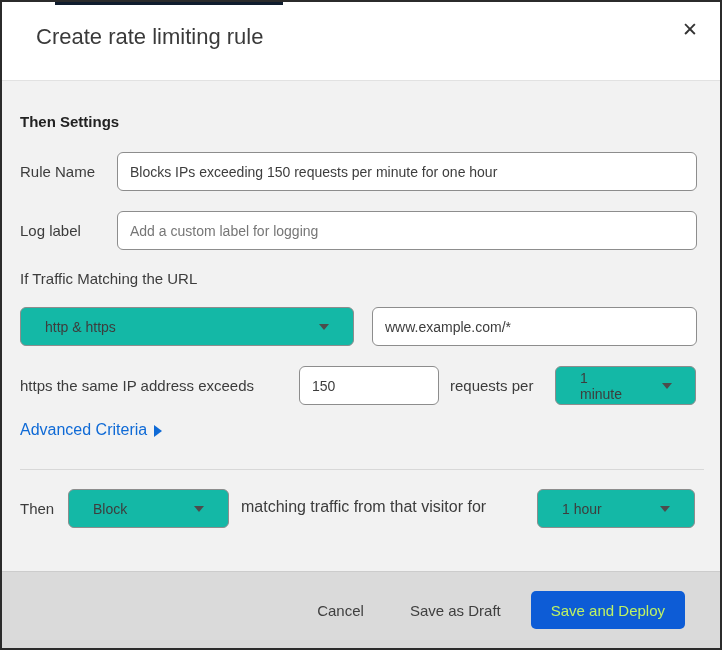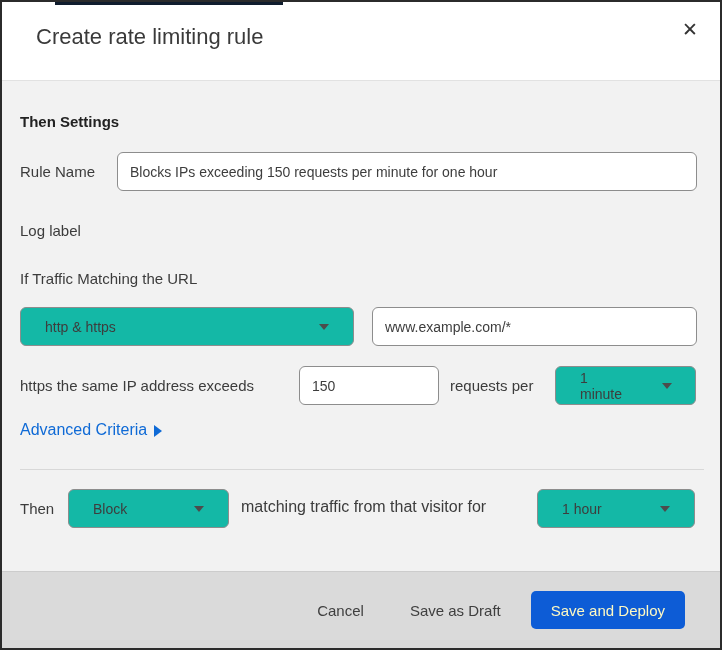--- a/index.html
+++ b/index.html
@@ -167,21 +167,21 @@
   .text-btn {
     background: none;
     border: none;
     font-family: "Liberation Sans", "DejaVu Sans", sans-serif;
     font-size: 15px;
     color: #3f3f3f;
     cursor: pointer;
   }
   .primary-btn {
     background: #0d5cd6;
-    color: #fef9c3;
+    color: #bef264;
     border: none;
     border-radius: 5px;
     height: 38px;
     min-width: 150px;
     padding: 0 20px;
     font-family: "Liberation Sans", "DejaVu Sans", sans-serif;
     font-size: 15px;
     cursor: pointer;
     margin-left: -16px;
   }
@@ -199,20 +199,21 @@
   </div>
 
   <div class="body">
 
     <div class="section-heading">Then Settings</div>
 
     <div class="field-label row-rule-name-label">Rule Name</div>
     <input class="text-input row-rule-name-input" type="text" value="Blocks IPs exceeding 150 requests per minute for one hour" style="">
 
     <div class="field-label row-log-label">Log label</div>
+    <input class="text-input row-log-input" type="text" placeholder="Add a custom label for logging" style="">
 
     <div class="traffic-intro">If Traffic Matching the URL</div>
 
     <div class="dropdown scheme-dropdown">
       <span>http &amp; https</span>
       <span class="chevron-down"></span>
     </div>
     <input class="text-input url-input" type="text" value="www.example.com/*" style="">
 
     <div class="field-label exceeds-text">https the same IP address exceeds</div>

